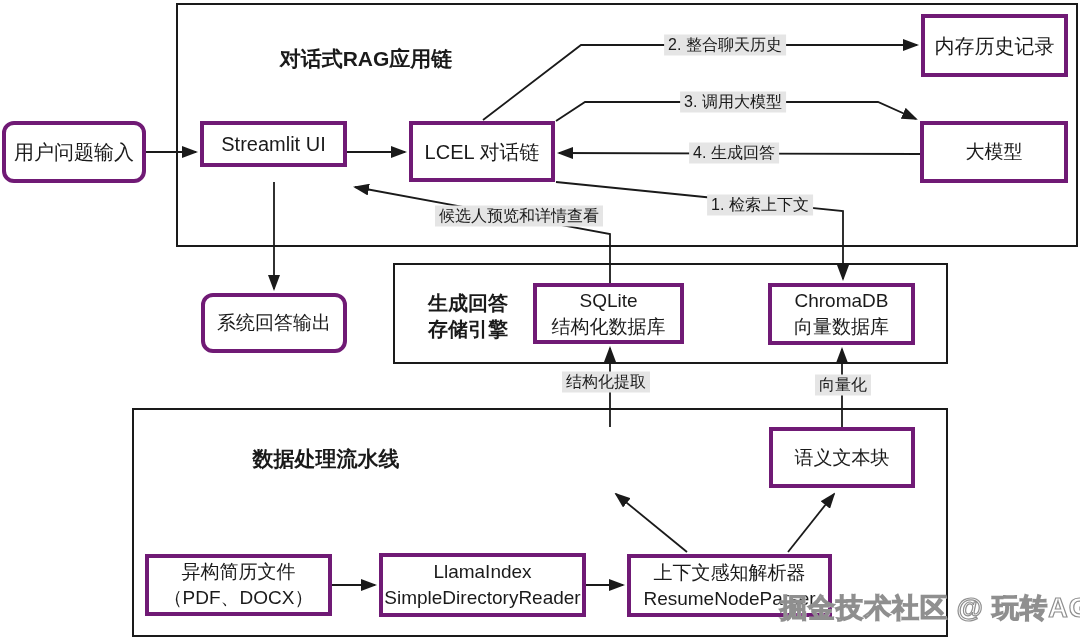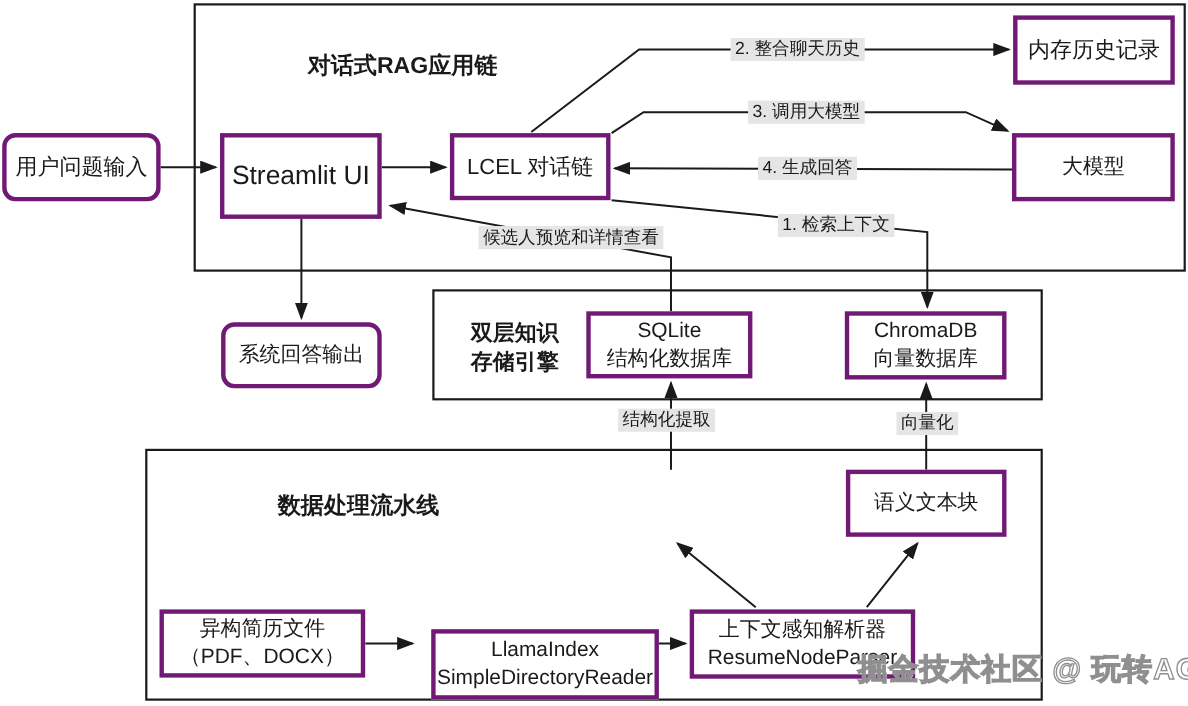--- a/index.html
+++ b/index.html
@@ -79,30 +79,30 @@
       <path d="M586,585 L623,585" marker-end="url(#ah)"></path>
 
       <path d="M687,552 L616,494" marker-end="url(#ah)"></path>
 
       <path d="M788,552 L834,494" marker-end="url(#ah)"></path>
     </g>
   </svg>
 
   <div class="ctitle" style="left:366px;top:59px;">对话式RAG应用链</div>
   <div class="ctitle two-line" style="left:468px;top:316px;">
-    <span>双层知识</span>
+    <span>生成回答</span>
     <span>存储引擎</span>
   </div>
   <div class="ctitle" style="left:326px;top:459px;">数据处理流水线</div>
 
   <div class="node rounded" style="left:2px;top:121px;width:144px;height:62px;font-size:20px;">
     <span class="nl">用户问题输入</span>
   </div>
 
-  <div class="node" style="left:200px;top:121px;width:147px;height:78px;font-size:24px;">
+  <div class="node" style="left:200px;top:121px;width:147px;height:46px;font-size:20px;">
     <span class="nl">Streamlit UI</span>
   </div>
 
   <div class="node" style="left:409px;top:121px;width:146px;height:61px;font-size:20px;">
     <span class="nl">LCEL 对话链</span>
   </div>
 
   <div class="node" style="left:921px;top:14px;width:147px;height:63px;font-size:20px;">
     <span class="nl">内存历史记录</span>
   </div>
@@ -128,21 +128,21 @@
 
   <div class="node" style="left:769px;top:427px;width:146px;height:61px;">
     <span class="nl">语义文本块</span>
   </div>
 
   <div class="node" style="left:145px;top:554px;width:187px;height:62px;">
     <span class="nl">异构简历文件</span>
     <span class="nl">（PDF、DOCX）</span>
   </div>
 
-  <div class="node" style="left:392px;top:553px;width:207px;height:64px;margin-top:19px;">
+  <div class="node" style="left:379px;top:553px;width:207px;height:64px;">
     <span class="nl">LlamaIndex</span>
     <span class="nl">SimpleDirectoryReader</span>
   </div>
 
   <div class="node" style="left:627px;top:554px;width:205px;height:63px;">
     <span class="nl">上下文感知解析器</span>
     <span class="nl">ResumeNodeParser</span>
   </div>
 
   <span class="elabel" style="left:725px;top:45px;">2. 整合聊天历史</span>

